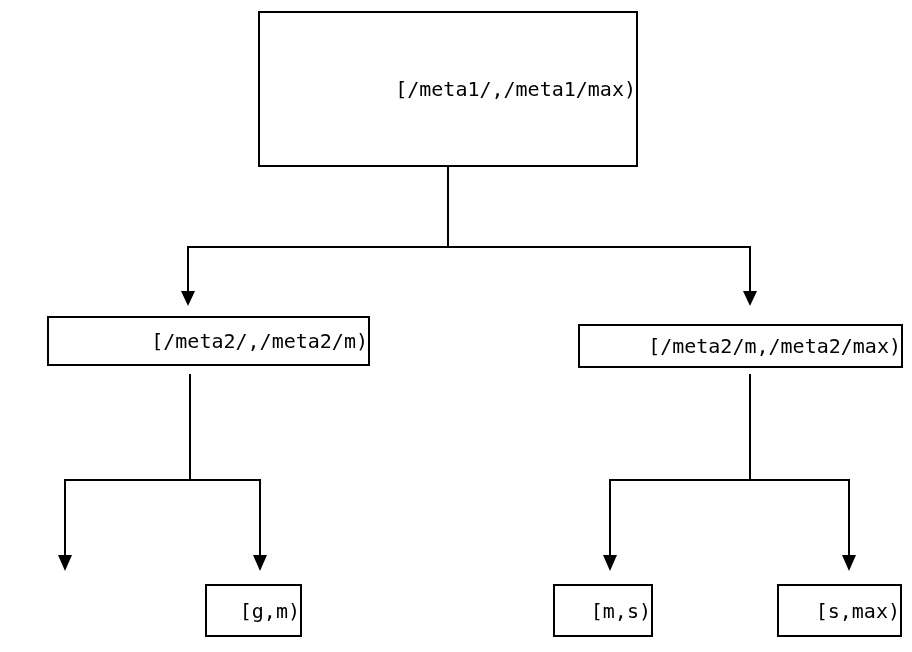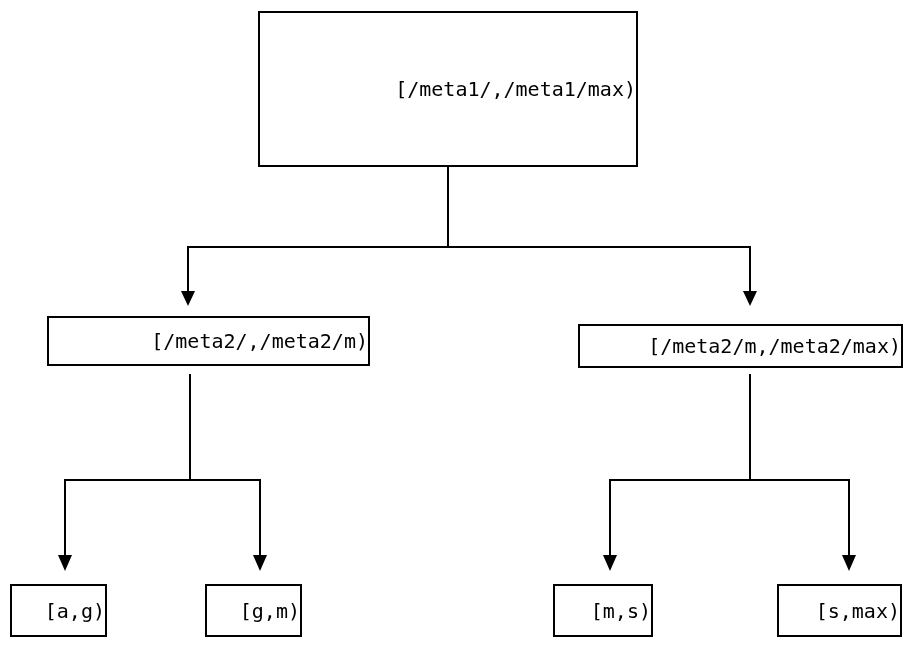--- a/index.html
+++ b/index.html
@@ -93,23 +93,20 @@
   </div>
 
   <div class="node mid-left">
     <span class="node-label">[/meta2/,/meta2/m)</span>
   </div>
 
   <div class="node mid-right">
     <span class="node-label">[/meta2/m,/meta2/max)</span>
   </div>
 
-  <div class="node leaf-1">
-    <span class="node-label">[a,g)</span>
-  </div>
 
   <div class="node leaf-2">
     <span class="node-label">[g,m)</span>
   </div>
 
   <div class="node leaf-4">
     <span class="node-label">[s,max)</span>
   </div>
 
   <div class="node leaf-3">

